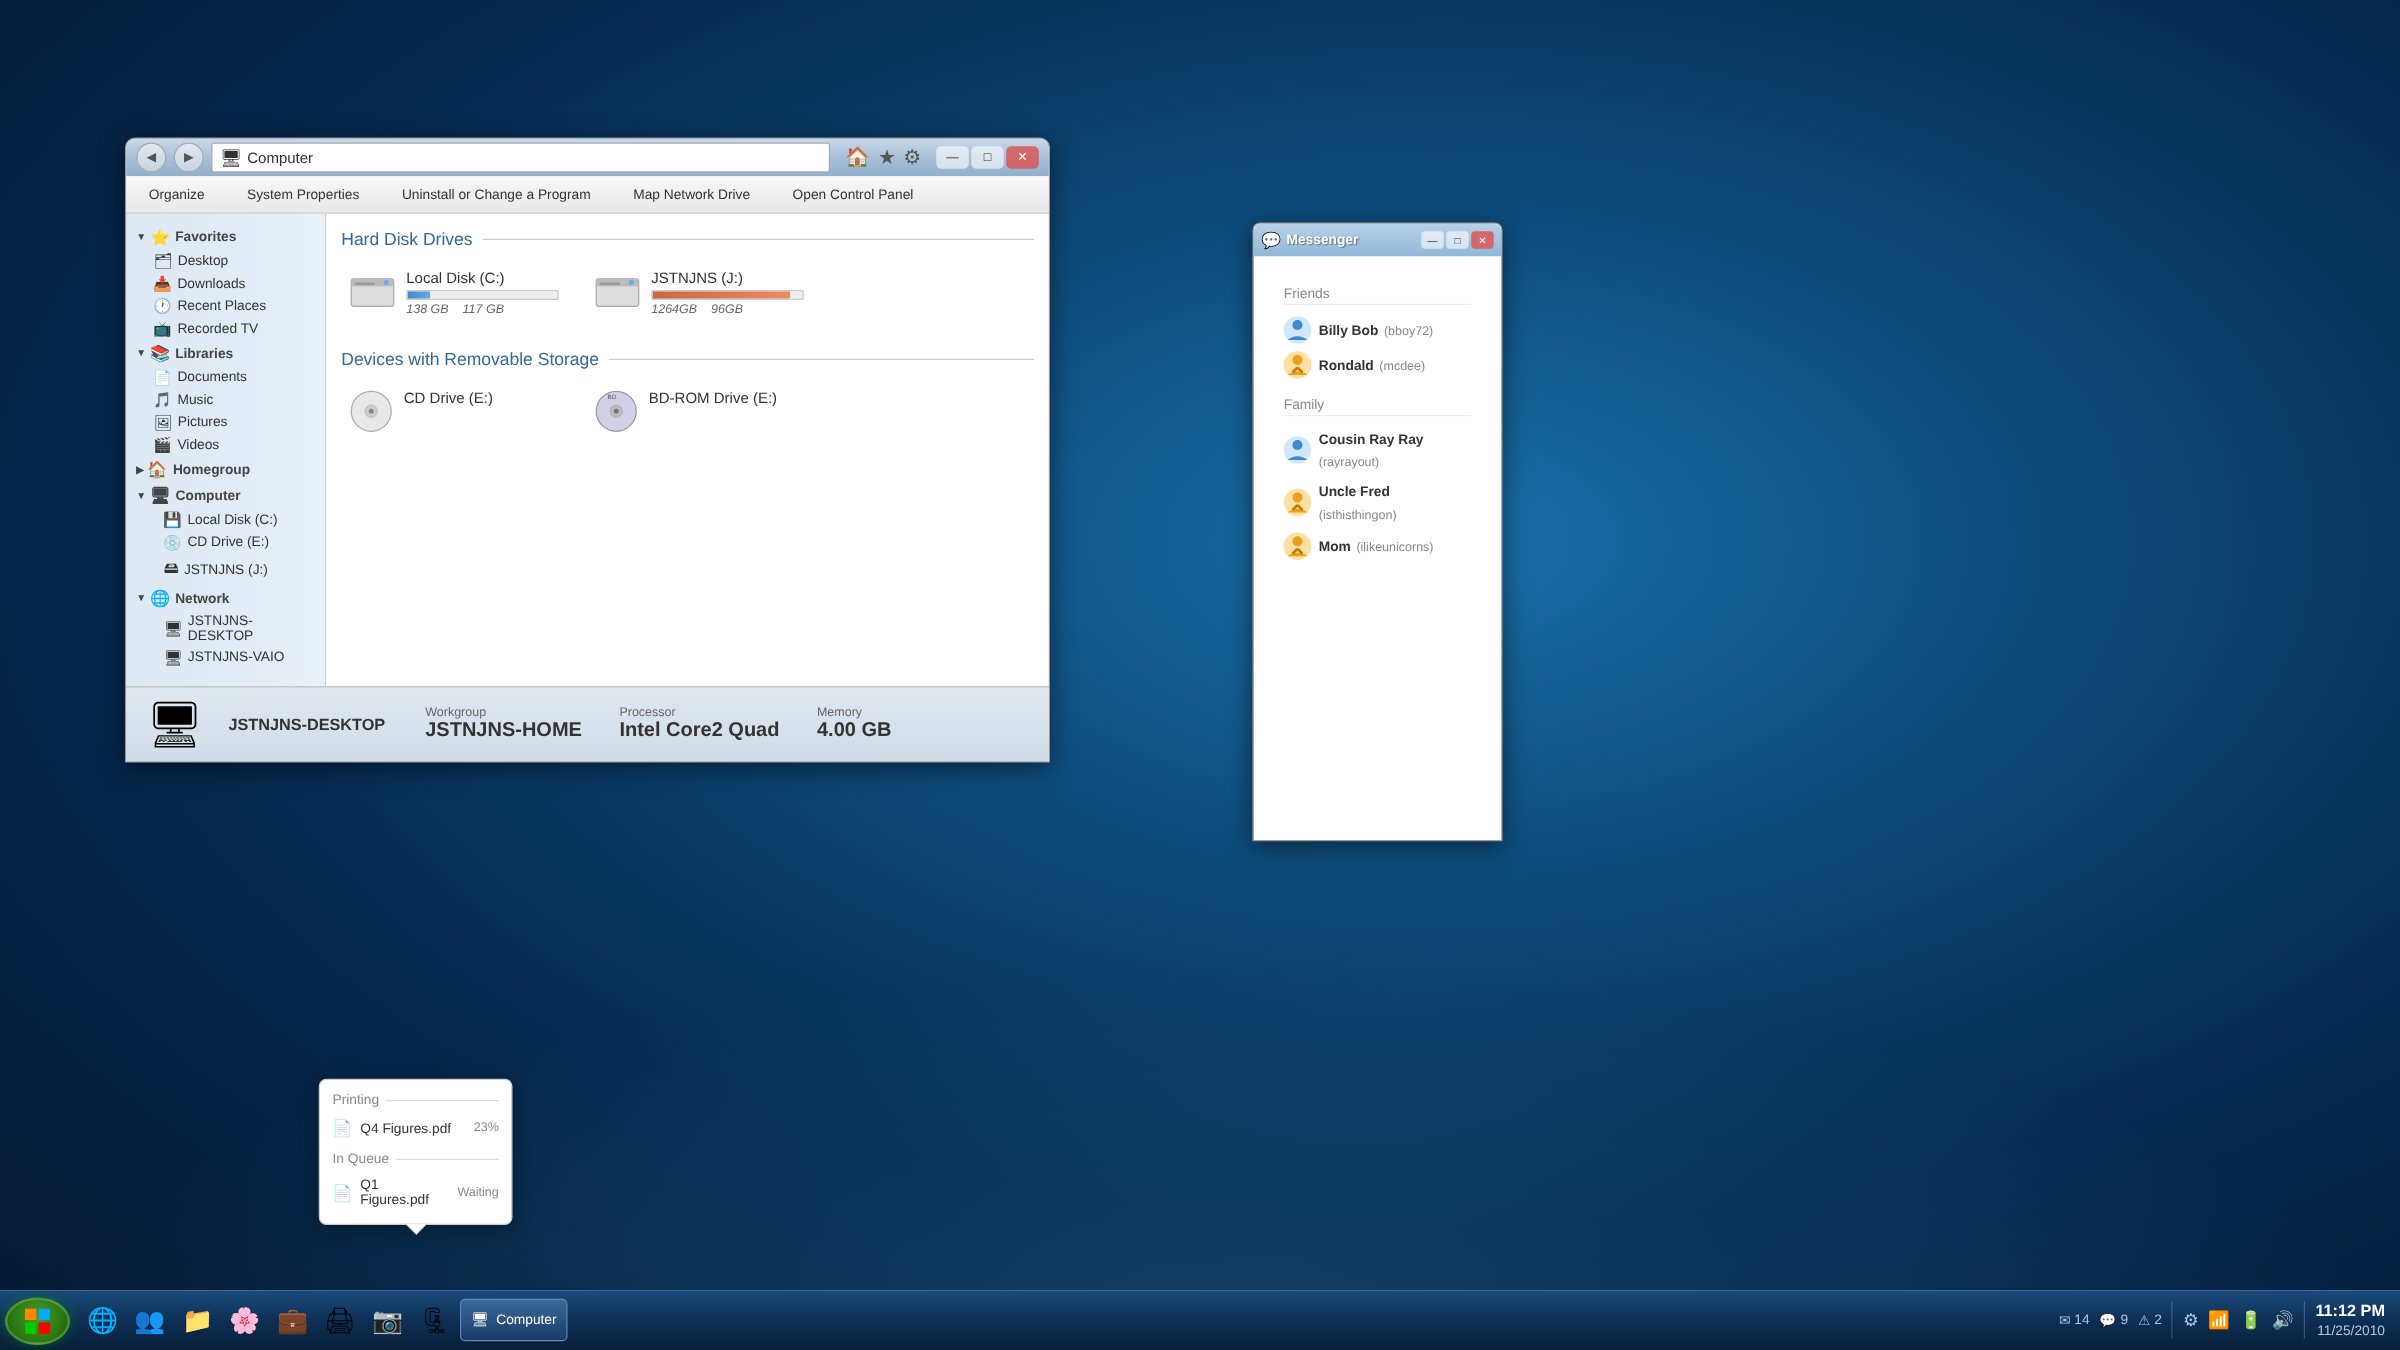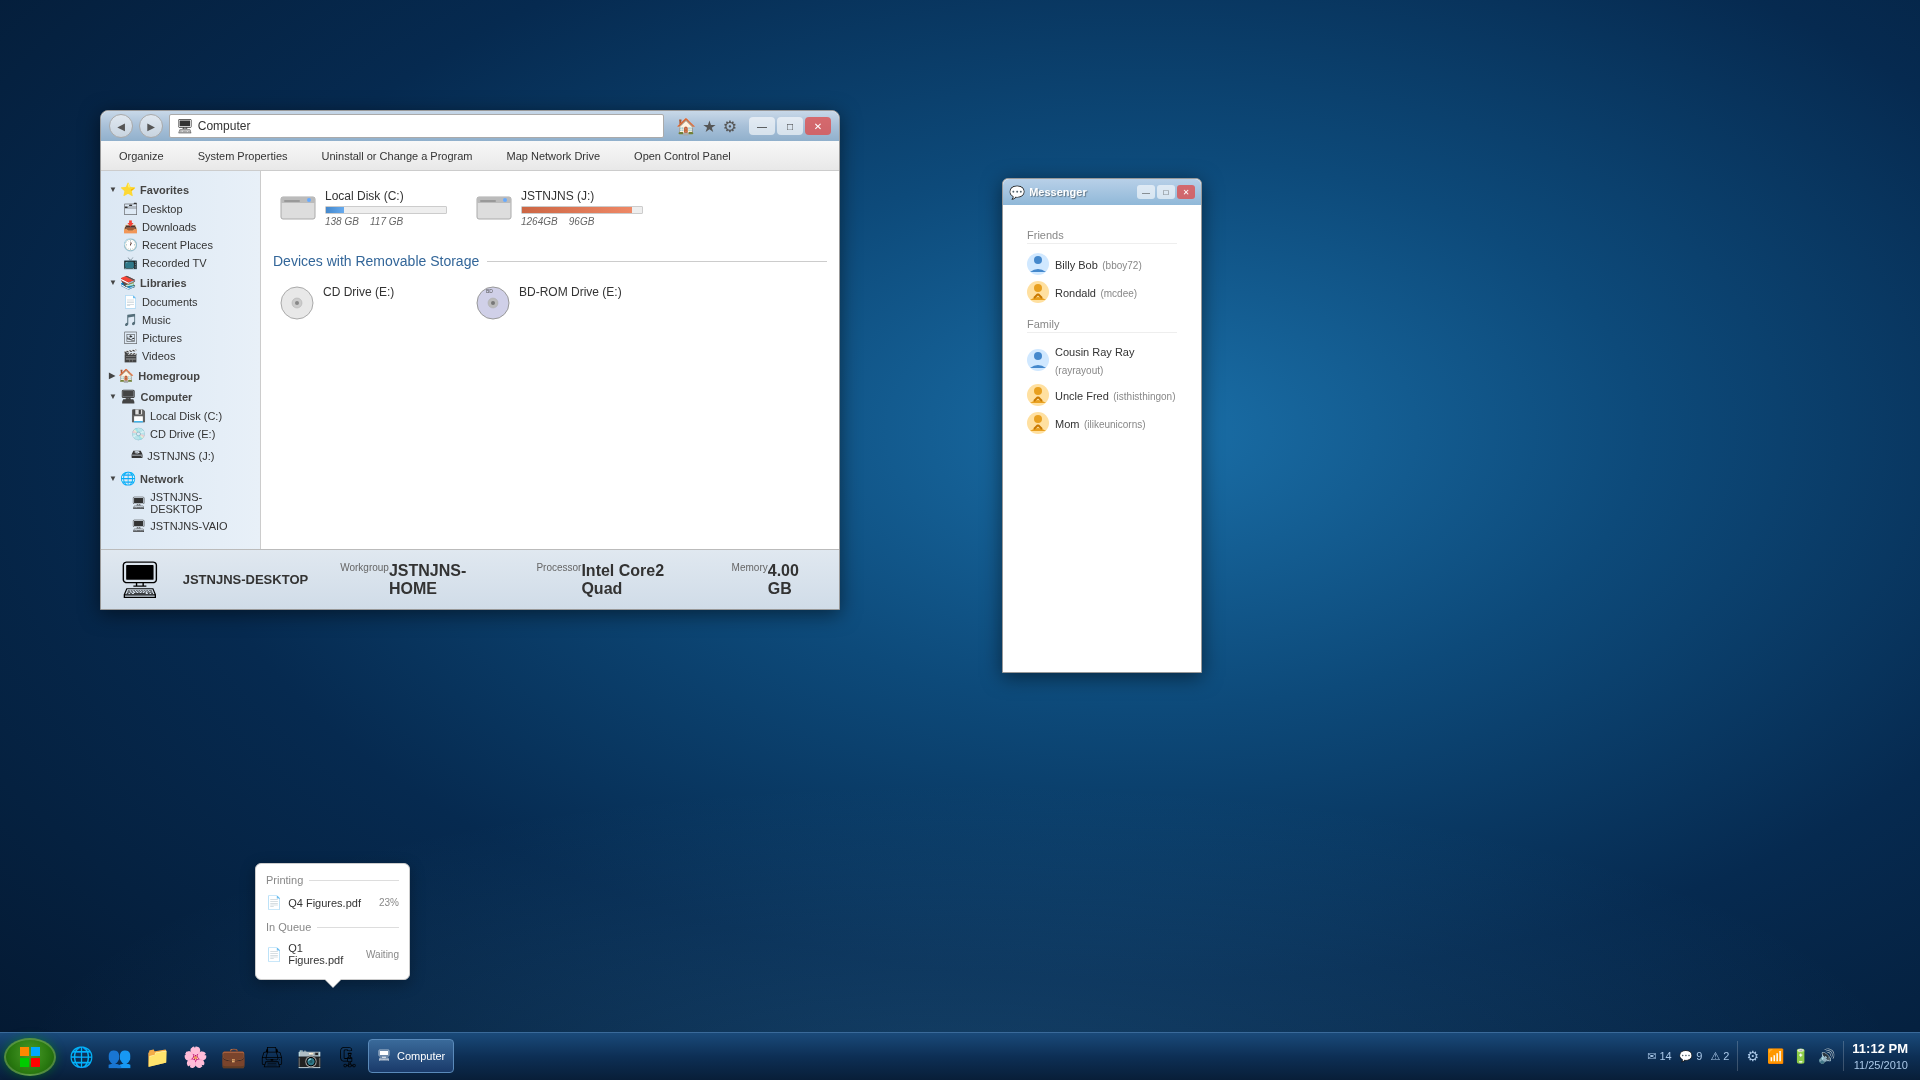--- a/index.html
+++ b/index.html
@@ -284,20 +284,21 @@
     }
 
     .status-info {
       display: flex;
       gap: 30px;
       flex: 1;
     }
 
     .status-group {
       display: flex;
+      flex-direction: column;
     }
 
     .status-label {
       font-size: 10px;
       color: #666;
     }
 
     .status-value {
       font-size: 16px;
       color: #333;
@@ -396,21 +397,21 @@
     .contact-avatar.away { background: #ffe0a0; }
     .contact-avatar.online { background: #d0e8ff; }
 
     .contact-info {
       flex: 1;
     }
 
     .contact-name {
       font-size: 11px;
       color: #333;
-      font-weight: normal;
+      font-weight: bold;
     }
 
     .contact-username {
       font-size: 10px;
       color: #888;
     }
 
     
     .print-popup {
       position: absolute;
@@ -697,20 +698,21 @@
         <span>JSTNJNS-DESKTOP</span>
       </div>
       <div class="sidebar-item sidebar-sub-item">
         <span class="icon">🖥</span>
         <span>JSTNJNS-VAIO</span>
       </div>
     </div>
 
     <div class="main-content">
 
+      <div class="section-title">Hard Disk Drives</div>
       <div class="drives-grid">
 
         <div class="drive-item">
           <div class="drive-icon">
             <svg width="38" height="32" viewBox="0 0 38 32">
               <rect x="2" y="8" width="34" height="22" rx="2" fill="#ddd" stroke="#aaa" stroke-width="1"></rect>
               <rect x="2" y="8" width="34" height="6" rx="1" fill="#bbb"></rect>
               <circle cx="30" cy="11" r="2" fill="#6af"></circle>
               <rect x="5" y="11" width="16" height="2" rx="1" fill="#999"></rect>
             </svg>

